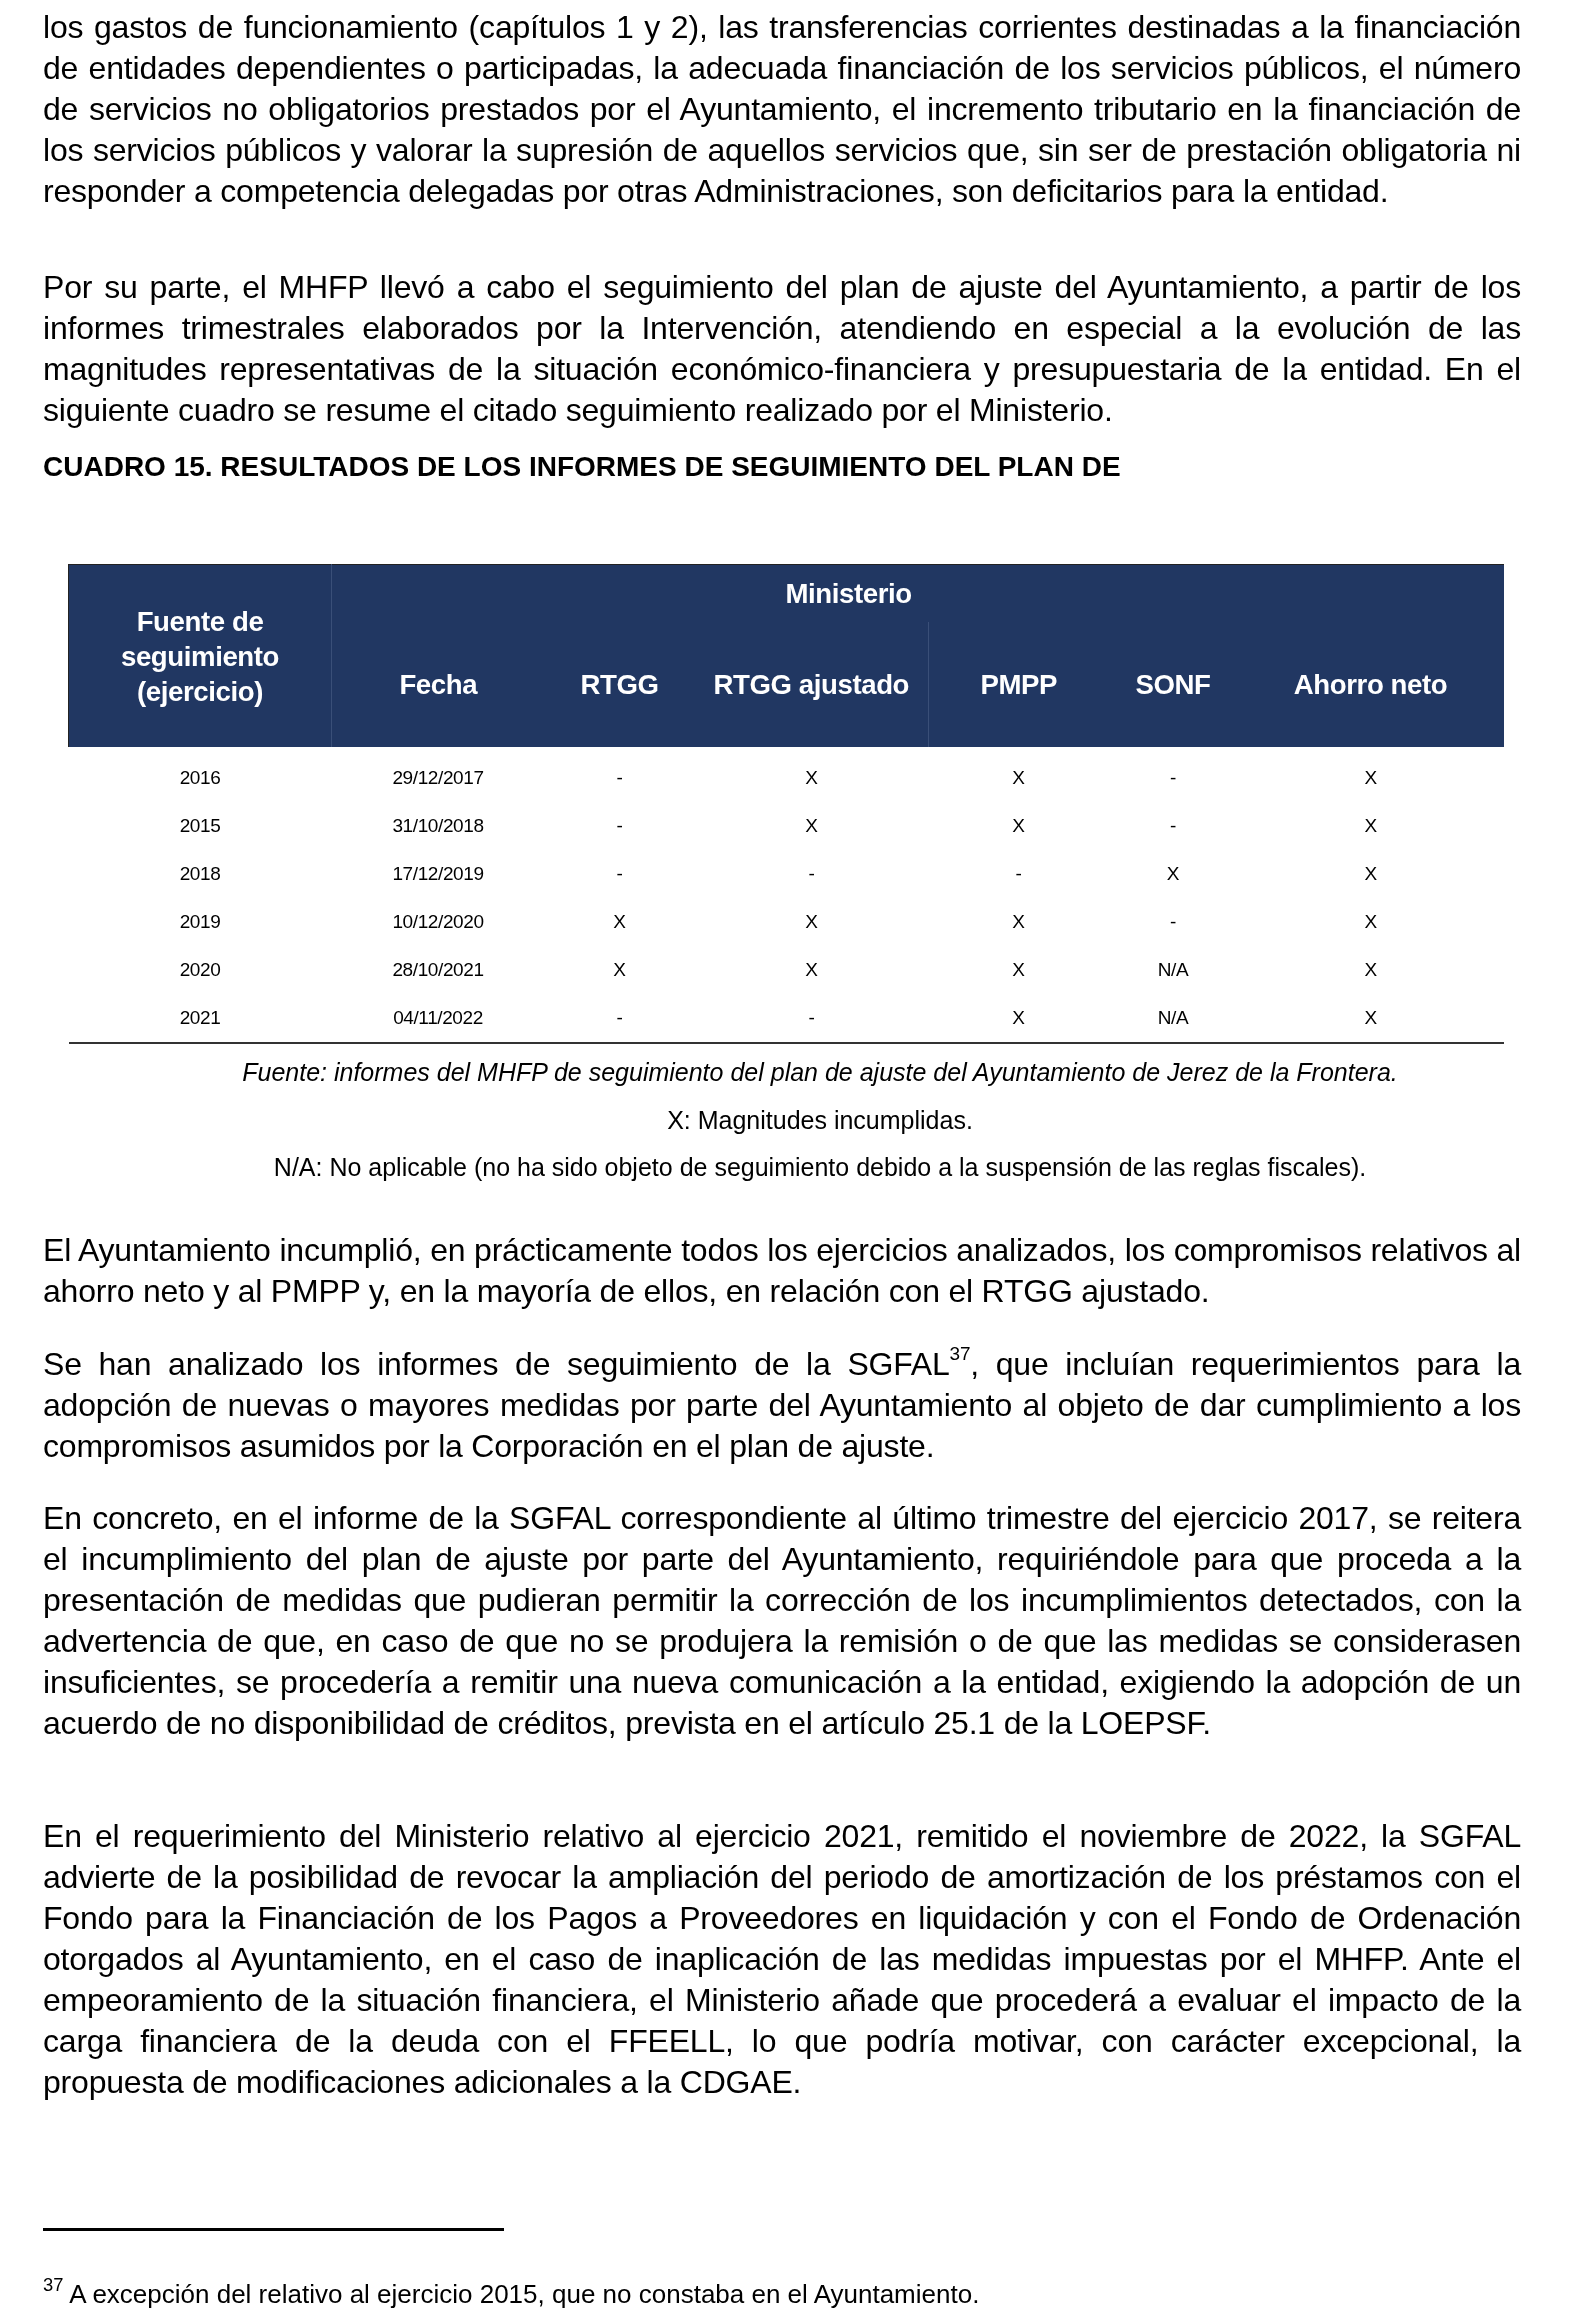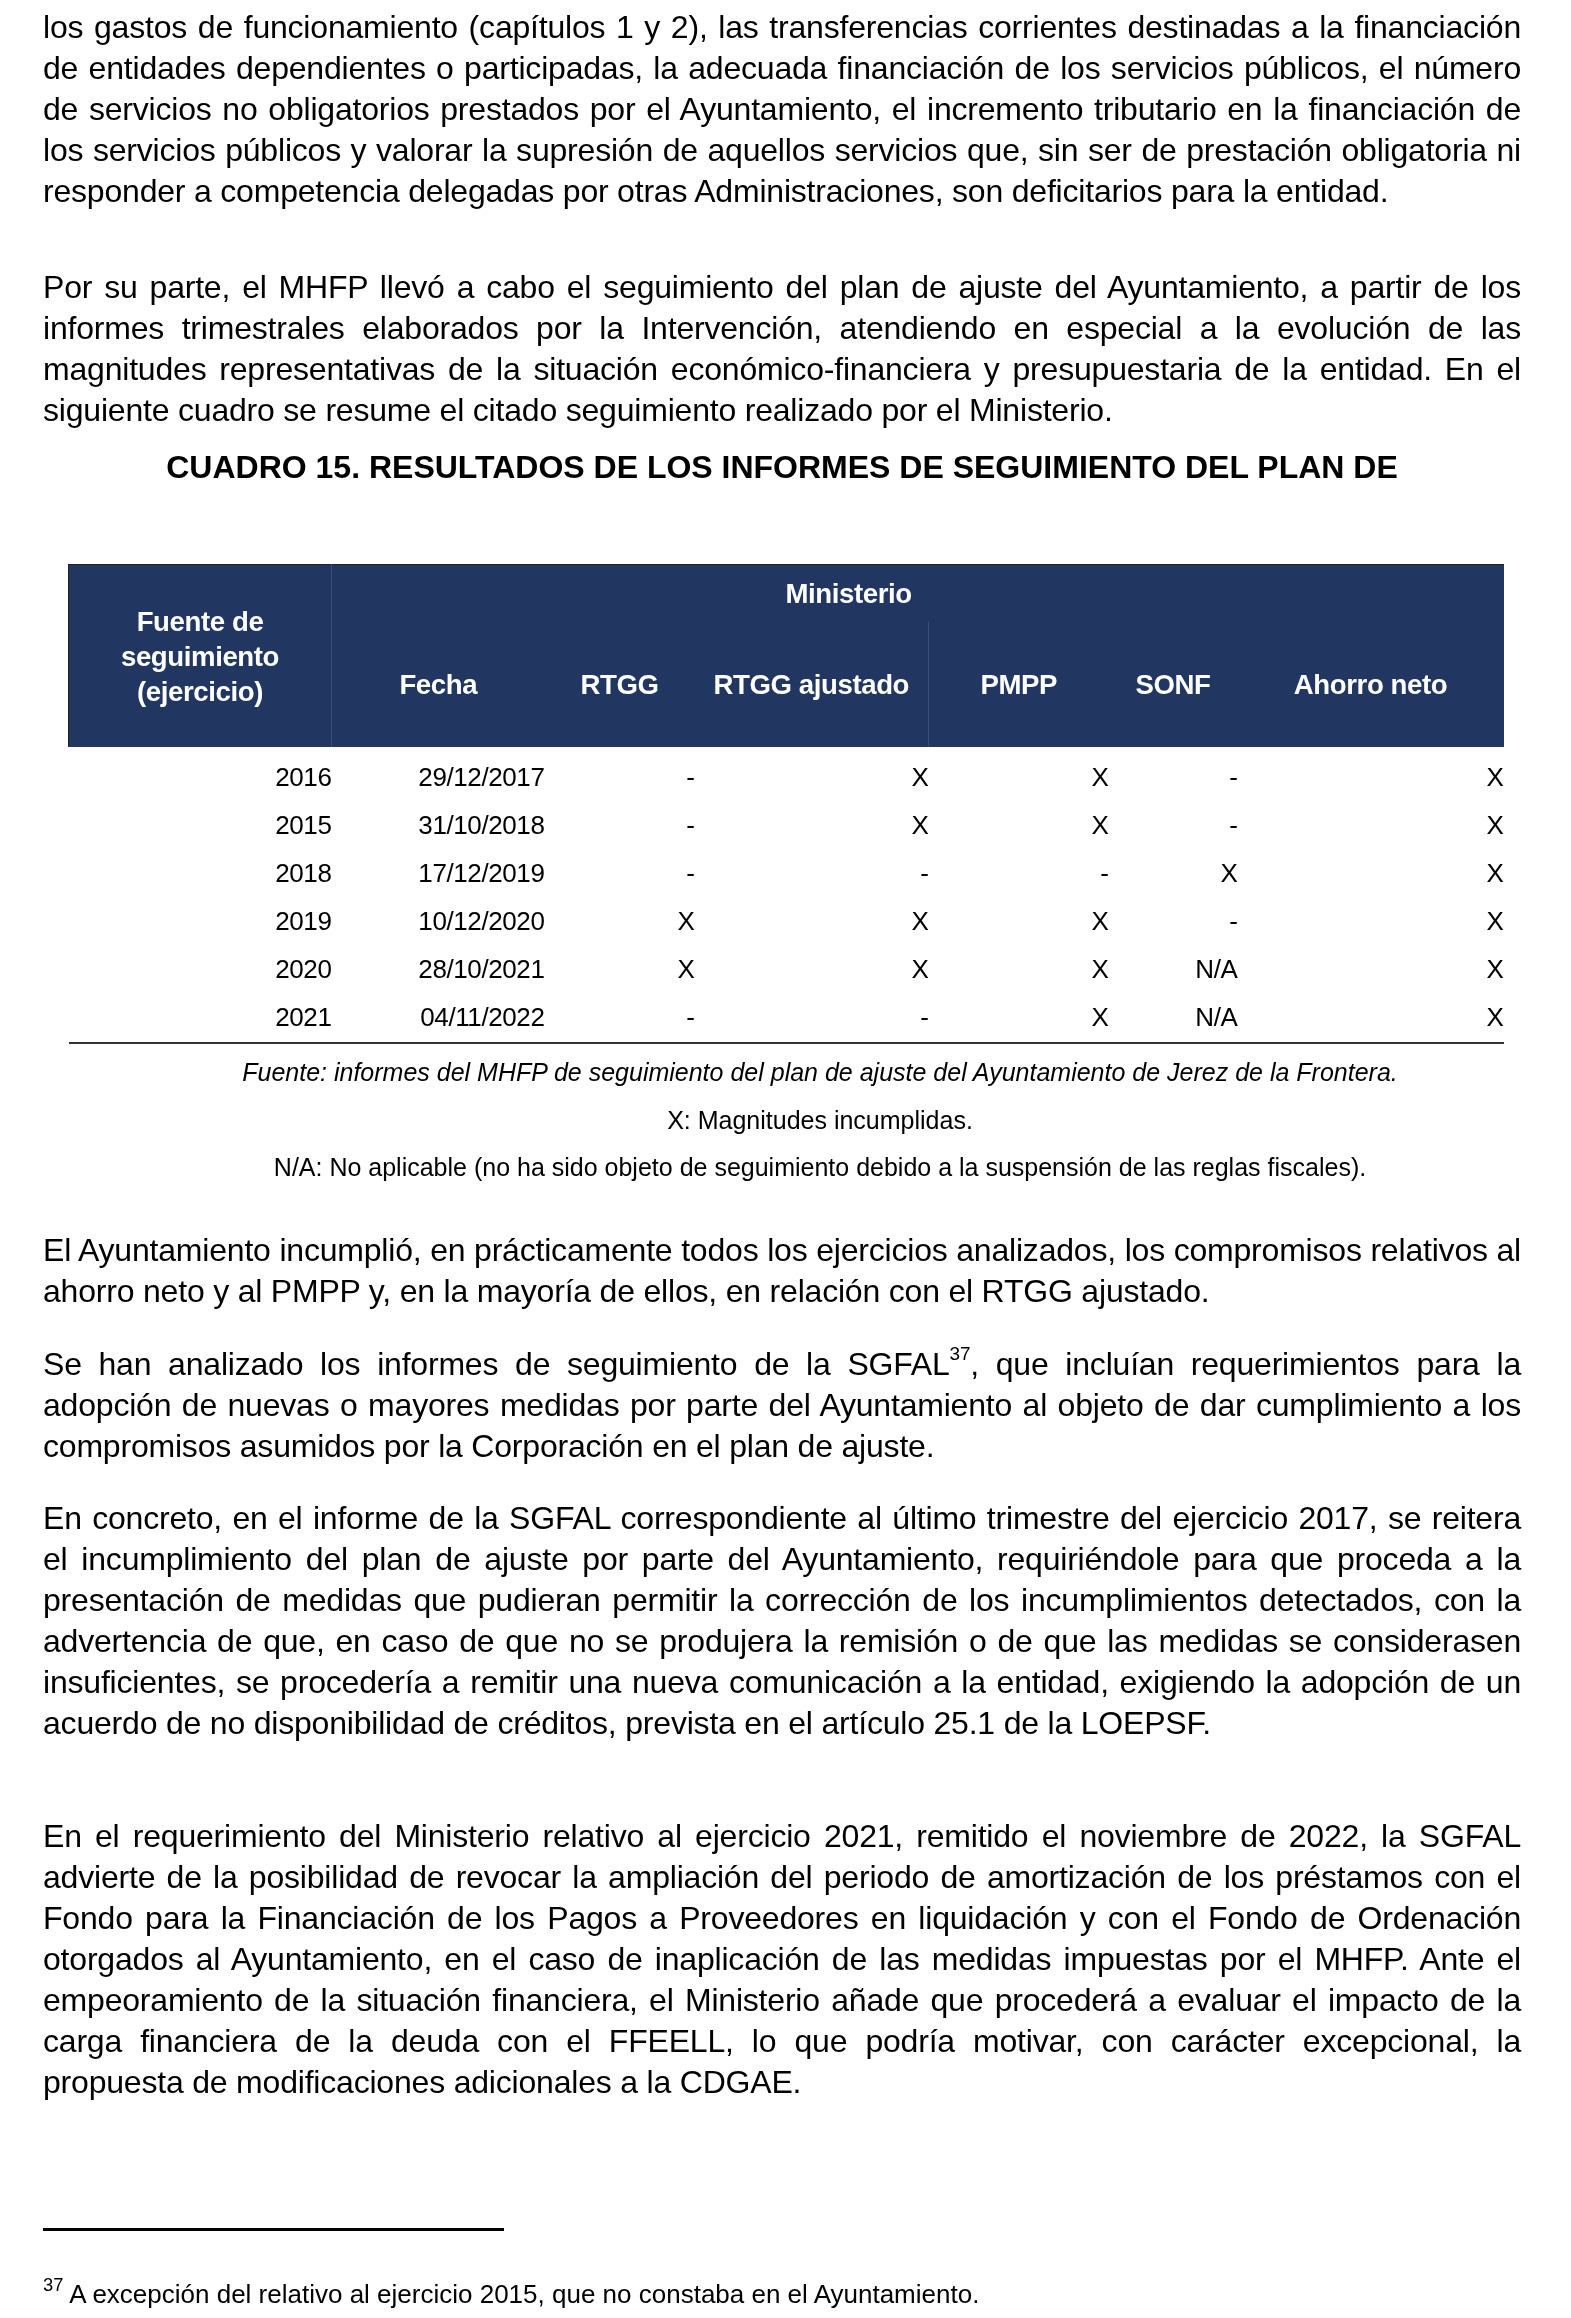--- a/index.html
+++ b/index.html
@@ -28,23 +28,22 @@
       text-align: justify;
       letter-spacing: -0.2px;
     }
     .p1 { position: absolute; top: 6.7px; left: 0; width: 1478px; }
     .p2 { position: absolute; top: 267px; left: 0; width: 1478px; }
     .caption {
       position: absolute;
       top: 446px;
       left: 0;
       width: 1478px;
-      text-align: center;
       font-weight: bold;
-      font-size: 32px;
+      font-size: 28px;
       line-height: 42px;
       margin: 0;
     }
     
     .tbl-wrap {
       position: absolute;
       top: 564px;
       left: 25px;
       width: 1435px;
     }
@@ -65,22 +64,22 @@
     .tracking thead tr.top th { height: 57px; }
     .tracking thead tr.sub th { height: 125px; }
     .tracking th.rowspan-col {
       border-right: 0.8px solid #3a4f78;
       line-height: 35px;
     }
     .tracking th.fecha-col { border-right: none; }
     .tracking th.mag-sep { border-right: 0.8px solid #3a4f78; text-align: center; }
     .tracking thead { border-top: 1.7px solid #222; border-left: 1.7px solid #222; }
     table.tracking td {
-      font-size: 26px;
-      text-align: right;
+      font-size: 19px;
+      text-align: center;
       height: 48px;
       padding: 0;
       letter-spacing: -0.4px;
     }
     .tracking tbody tr:first-child td { padding-top: 6.7px; }
     .tracking tbody { border-bottom: 2.5px solid #333; }
     .notes {
       position: absolute;
       top: 1051px;
       left: 67px;

